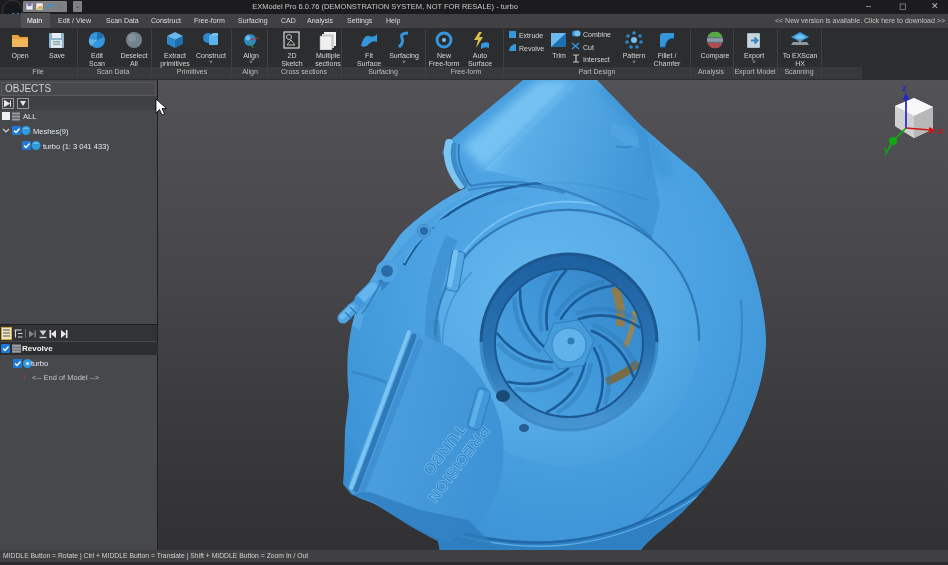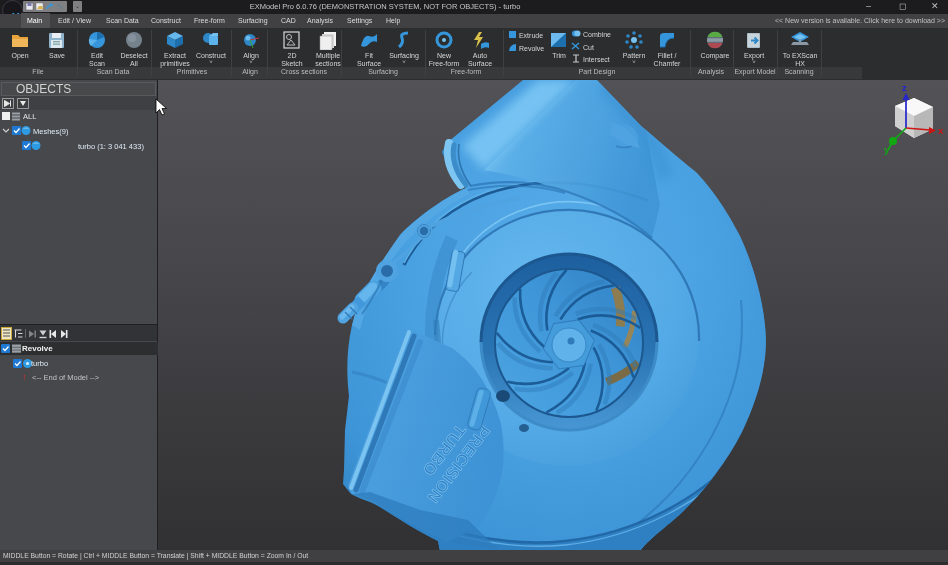--- a/index.html
+++ b/index.html
@@ -20,36 +20,36 @@
   #grouplabels{left:0;top:67px;width:862px;height:12px;background:#38393b;}
   .glabel{top:68px;font-size:7px;color:#bdbdbd;width:80px;text-align:center;}
   .vsep{top:30px;width:1px;height:47px;background:#3e4042;}
   .ritem{top:30px;text-align:center;font-size:7px;color:#d6d6d6;line-height:8px;}
   .ricon{display:block;margin:0 auto 2px auto;}
   .caret{font-size:6px;color:#c0c0c0;line-height:5px;}
   .small-row{font-size:7px;color:#d6d6d6;height:11px;line-height:11px;text-align:left;}
   
   #leftpanel{left:0;top:80px;width:158px;height:470px;background:#47484c;border-right:1px solid #1f1f21;box-sizing:border-box;}
   #objhdr{left:1px;top:82px;width:155px;height:14px;background:#47494b;border:1px solid #5a5a5c;box-sizing:border-box;
-          font-size:12px;color:#d2d2d2;line-height:12px;padding-left:14px;}
+          font-size:10px;color:#d2d2d2;line-height:12px;padding-left:3px;}
   .treetext{font-size:7.5px;color:#e4e4e4;}
   .treeblue{font-size:7.5px;color:#dfeaf6;}
   
   #status{left:0;top:550px;width:948px;height:12px;background:#404042;font-size:6.8px;color:#d2d2d2;line-height:12px;padding-left:3px;box-sizing:border-box;}
   #bottomstrip{left:0;top:562px;width:948px;height:3px;background:#2d2d2f;}
   
   #viewport{left:158px;top:80px;width:790px;height:470px;
     background:linear-gradient(180deg,#525257 0%,#47474b 40%,#3b3b3e 70%,#313134 100%);}
 </style>
 </head>
 <body>
 <div id="app">
 
   <div class="abs" id="titlebar"></div>
-  <div class="abs" id="title">EXModel Pro 6.0.76 (DEMONSTRATION SYSTEM, NOT FOR OBJECTS) - turbo</div>
+  <div class="abs" id="title">EXModel Pro 6.0.76 (DEMONSTRATION SYSTEM, NOT FOR RESALE) - turbo</div>
   <div class="abs winbtn" style="left:866px;">–</div>
   <div class="abs winbtn" style="left:899px;">◻</div>
   <div class="abs winbtn" style="left:931px;">✕</div>
 
   <div class="abs" style="left:23px;top:1px;width:44px;height:11px;background:#808083;border-radius:1px;"></div>
   <div class="abs" style="left:73px;top:1px;width:9px;height:11px;background:#808083;border-radius:1px;font-size:6px;color:#333;text-align:center;line-height:11px;">⌄</div>
   <svg class="abs" style="left:24px;top:1px;" width="42" height="11">
     <rect x="2" y="2" width="7" height="7" fill="#e8e8f0" stroke="#555" stroke-width="0.5"></rect>
     <rect x="3.5" y="2" width="4" height="3" fill="#7a7ab0"></rect>
     <rect x="12" y="2" width="7" height="7" fill="#eee" stroke="#777" stroke-width="0.5"></rect>
@@ -498,21 +498,21 @@
     <path d="M14 20.5 l2 2 3.5-4" stroke="#fff" stroke-width="1.3" fill="none"></path>
     <circle cx="26" cy="20.5" r="4.5" fill="#2e9ae2"></circle>
     <path d="M22.5 19 a4.5 4.5 0 0 1 7 0z" fill="#63b8ec"></path>
     <rect x="22" y="31" width="9" height="9" rx="1" fill="#1f78d1"></rect>
     <path d="M24 35.5 l2 2 3.5-4" stroke="#fff" stroke-width="1.3" fill="none"></path>
     <circle cx="36" cy="35.5" r="4.5" fill="#2e9ae2"></circle>
     <path d="M32.5 34 a4.5 4.5 0 0 1 7 0z" fill="#63b8ec"></path>
   </svg>
   <div class="abs treetext" style="left:23px;top:112px;">ALL</div>
   <div class="abs treeblue" style="left:33px;top:127px;">Meshes(9)</div>
-  <div class="abs treeblue" style="left:43px;top:142px;margin-left:35px;">turbo (1: 3 041 433)</div>
+  <div class="abs treeblue" style="left:43px;top:142px;">turbo (1: 3 041 433)</div>
 
   <div class="abs" style="left:0;top:324px;width:158px;height:1px;background:#1f1f21;"></div>
   <svg class="abs" style="left:1px;top:327px;" width="120" height="13">
     <rect x="0.5" y="0.5" width="10" height="12" fill="#efe6c2" stroke="#caa93c"></rect>
     <g stroke="#555" stroke-width="1.1">
         <path d="M2 3 h7 M2 6 h7 M2 9 h7"></path>
       </g>
     <g stroke="#d8d8d8" stroke-width="1.1">
         <path d="M13.5 3 h7 M17 6.5 h4.5 M17 10 h4.5"></path>
         <path d="M14.5 3 v7.5"></path>

